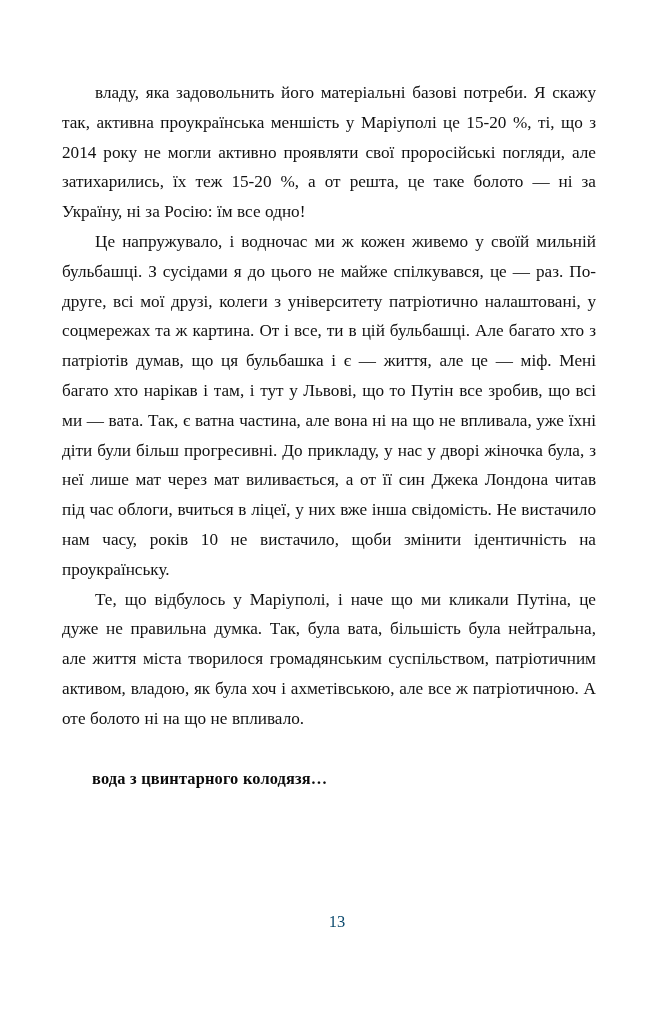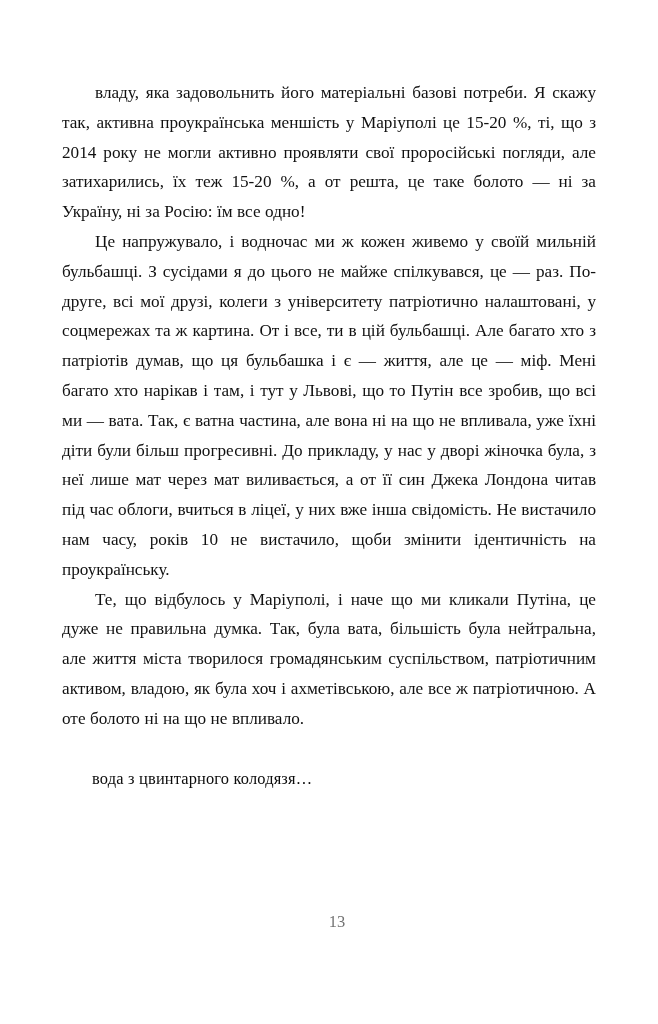--- a/index.html
+++ b/index.html
@@ -34,39 +34,39 @@
   }
   p.para {
     margin: 0;
     text-indent: 33px;
     text-align: justify;
   }
   h2.section-heading {
     margin: 0;
     font-family: "Liberation Serif", "DejaVu Serif", serif;
     font-size: 16.4px;
-    font-weight: normal;
+    font-weight: bold;
     line-height: 29.8px;
     color: #0b0b0b;
     text-indent: 30px;
     text-align: left;
     letter-spacing: 0.15px;
   }
   .spacer-before-heading { height: 30px; }
   .spacer-after-heading  { height: 30px; }
 
   .page-number {
     position: absolute;
     left: 16px;
     right: 0;
     top: 912px;
     text-align: center;
     font-family: "Liberation Serif", "DejaVu Serif", serif;
     font-size: 16.5px;
-    color: #737373;
+    color: #0c4a6e;
   }
 </style>
 </head>
 <body>
 
 <div class="page">
 
   <div class="text-block">
 
     <p class="para">владу, яка задовольнить його матеріальні базові потреби. Я скажу так, активна проукраїнська меншість у Маріуполі це 15-20 %, ті, що з 2014 року не могли активно проявляти свої проросійські погляди, але затихарились, їх теж 15-20 %, а от решта, це таке болото — ні за Україну, ні за Росію: їм все одно!</p>

